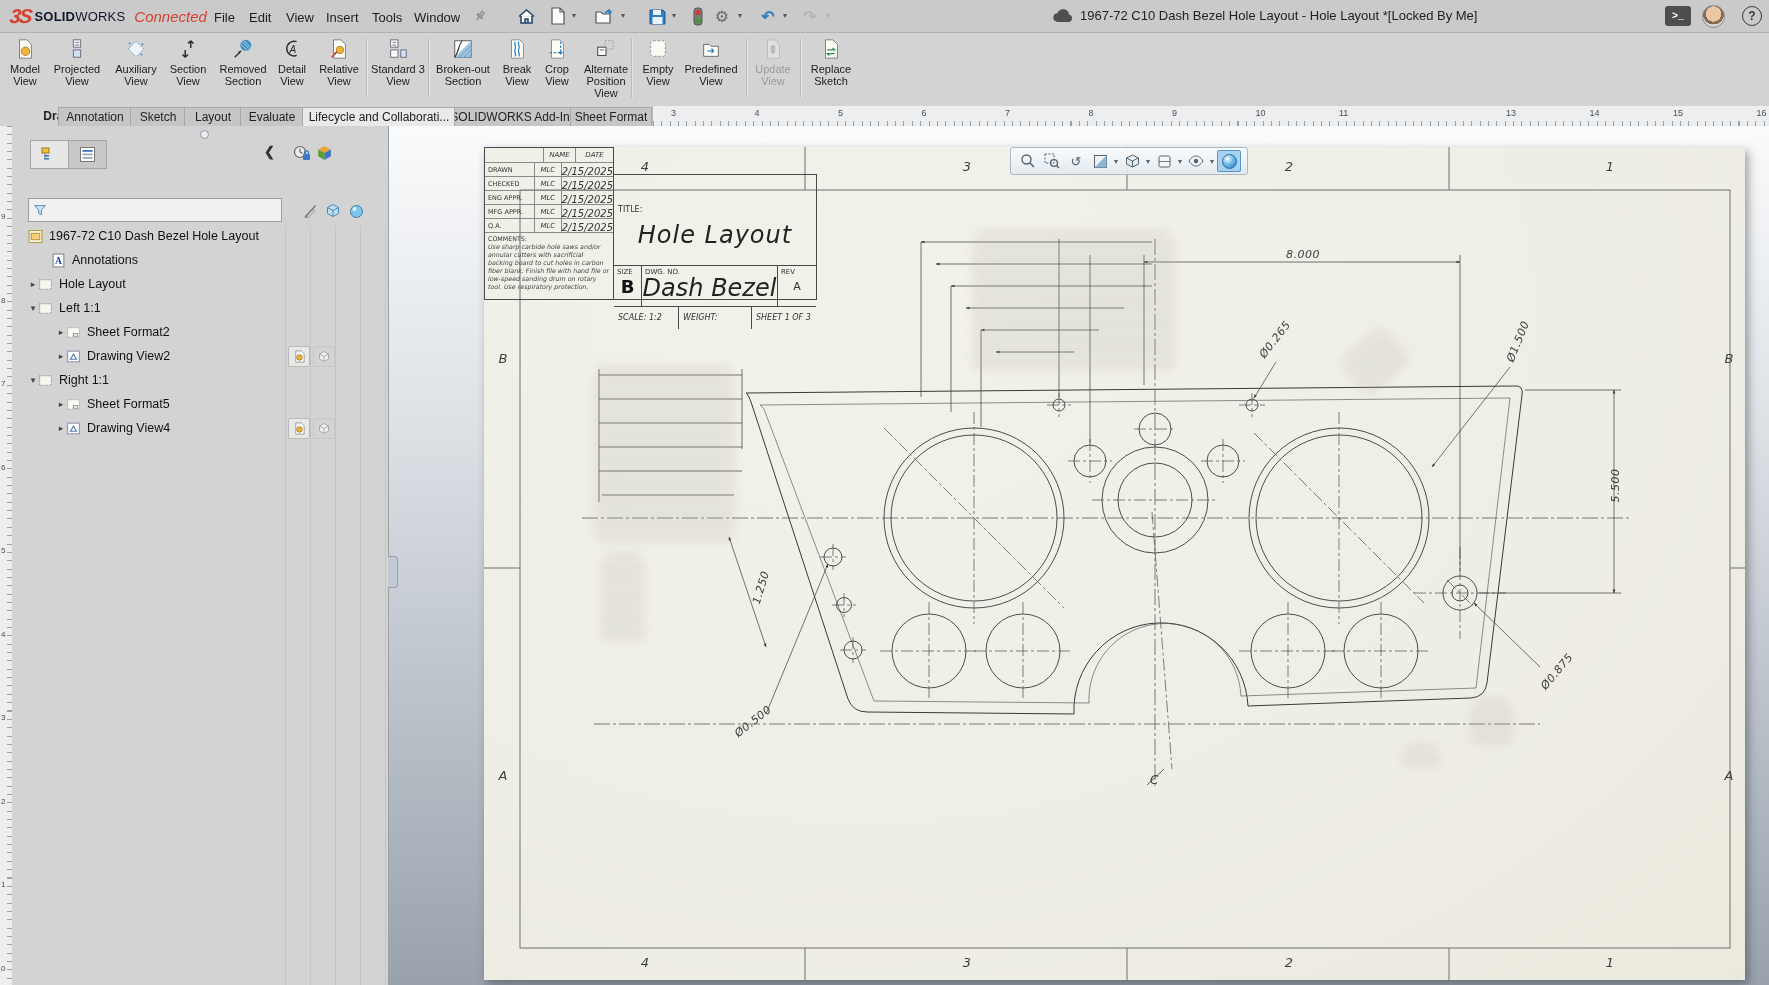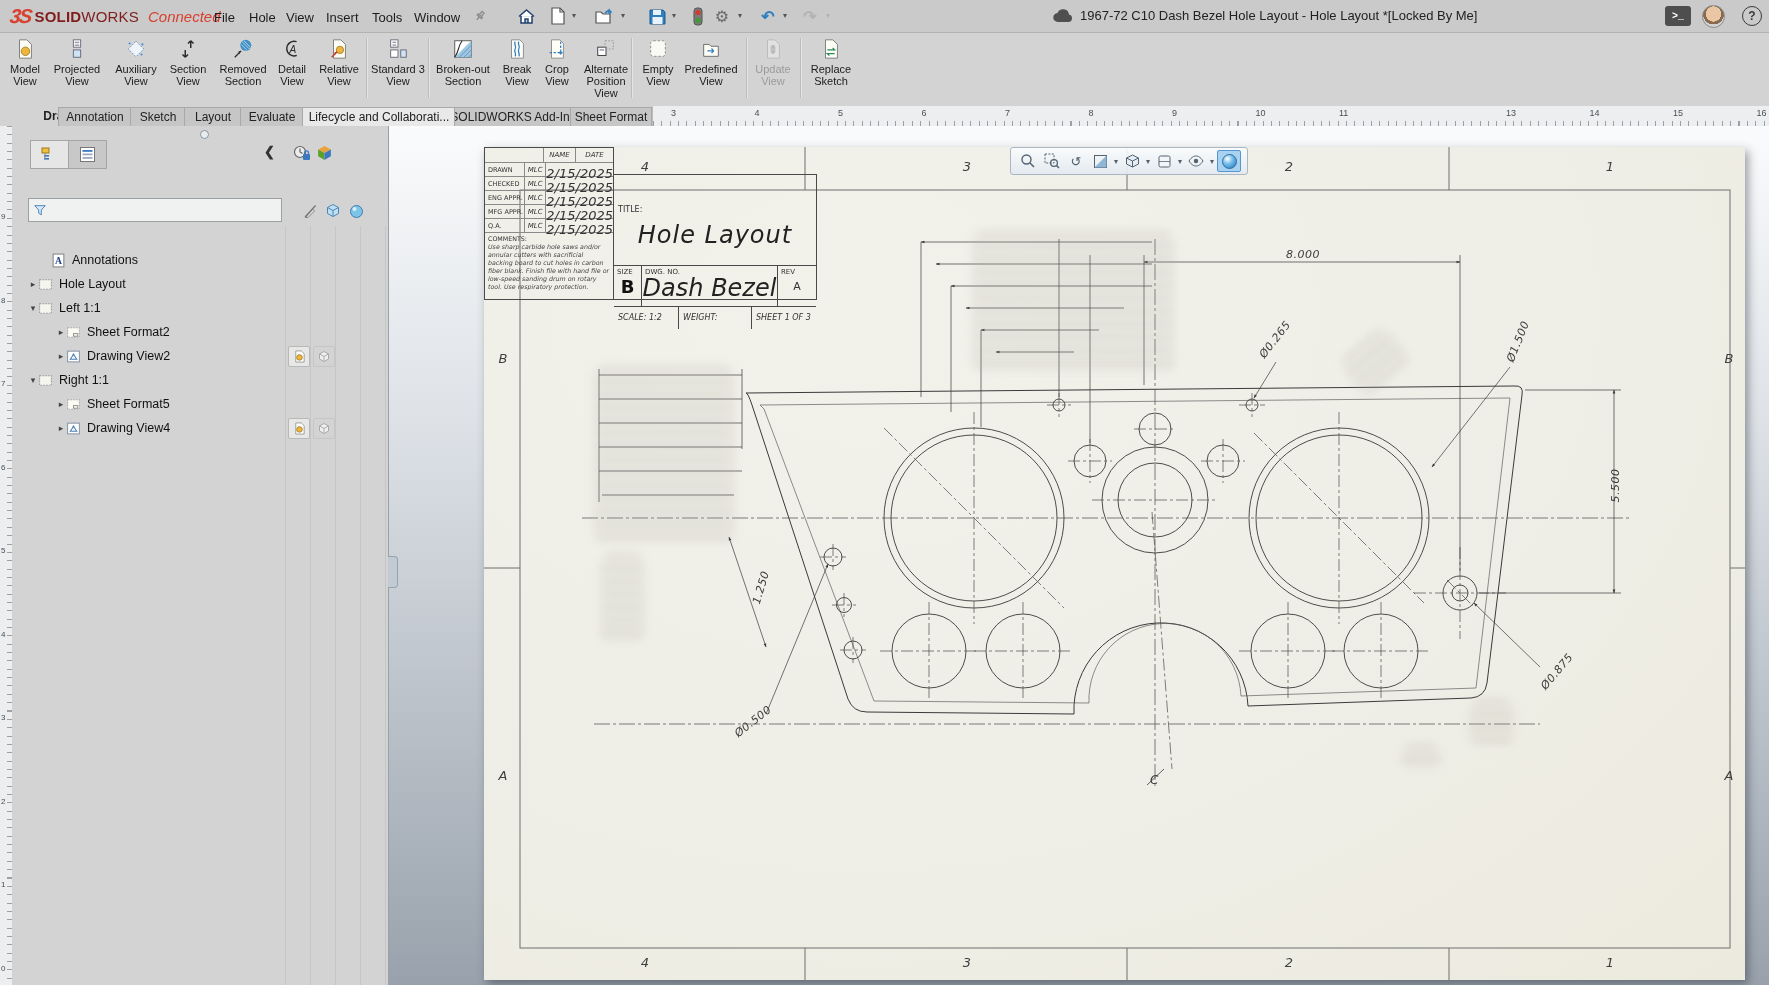--- a/index.html
+++ b/index.html
@@ -4,21 +4,21 @@
 <style>
   html,body{margin:0;padding:0;width:1769px;height:985px;overflow:hidden;
     font-family:"Liberation Sans",sans-serif;background:#d4d3d4;-webkit-user-select:none;user-select:none;}
   #app{position:absolute;left:0;top:0;width:1769px;height:985px;}
   .abs{position:absolute;}
 
   
   #titlebar{left:0;top:0;width:1769px;height:32px;background:#cacaca;border-bottom:1px solid #b2b2b2;}
   #brand{left:10px;top:5px;height:22px;display:flex;align-items:center;gap:4px;}
   #brand .glyph{font-style:italic;font-weight:bold;font-size:20px;color:#d8402f;letter-spacing:-2px;transform:skewX(-8deg);}
-  #brand .word{font-size:15px;color:#7f1d1d;letter-spacing:.2px;}
+  #brand .word{font-size:13px;color:#0f172a;letter-spacing:.2px;}
   #brand .word b{font-weight:bold}
   #brand .conn{font-size:15px;color:#d8402f;font-style:italic;margin-left:5px;}
   .menu{top:8px;font-size:13px;color:#1c1c1c;padding:2px 4px;cursor:default;}
   .qi{top:5px;width:24px;height:22px;display:flex;align-items:center;justify-content:center;}
   .caret{top:11px;font-size:8px;color:#555;}
   #doc-title{left:1080px;top:8px;font-size:13px;color:#222;}
   #cloud{left:1052px;top:9px;}
   #term{left:1665px;top:6px;width:26px;height:20px;background:#4e4e4e;border-radius:3px;color:#fff;
     font-family:"Liberation Mono",monospace;font-size:10px;font-weight:bold;display:flex;align-items:center;justify-content:center;}
   #avatar{left:1702px;top:5px;width:21px;height:21px;border-radius:50%;
@@ -95,21 +95,21 @@
   .hico.active{background:#a8d2f0;border:1px solid #5596d0;}
   .hcaret{font-size:8px;color:#55606a;margin:0 1px;}
 
   
   #tblock{left:913px;top:648px;width:333px;height:153px;font-family:"DejaVu Sans",sans-serif;color:#333;}
   #tb-left{position:absolute;left:0;top:0;width:130px;height:153px;border:1px solid #4a4a4a;box-sizing:border-box;}
   .tbrow{display:flex;border-bottom:1px solid #8a8a8a;height:13px;}
   .tbrow.hdr{height:14px;}
   .tbrow .c1{width:55px;border-right:1px solid #8a8a8a;font-size:6.5px;padding:3px 0 0 3px;}
   .tbrow .c2{width:31px;border-right:1px solid #8a8a8a;font-size:7px;font-style:italic;text-align:center;padding-top:3px;}
-  .tbrow .c3{flex:1;font-size:13px;font-style:italic;text-align:center;padding-top:3px;}
+  .tbrow .c3{flex:1;font-size:10px;font-style:italic;text-align:center;padding-top:3px;}
   .tbrow.hdr .c2,.tbrow.hdr .c3{font-style:italic;font-size:7px;}
   #tb-comments{padding:2px 3px;font-size:6.3px;}
   #tb-comments .cbody{font-style:italic;line-height:8px;margin-top:1px;color:#444;}
   #tb-right{position:absolute;left:129px;top:27px;width:204px;height:126px;border:1px solid #4a4a4a;box-sizing:border-box;}
   #tb-title{height:62px;border-bottom:1px solid #4a4a4a;position:relative;margin-top:28px;}
   #tb-title .lab{position:absolute;left:4px;top:2px;font-size:8px;}
   #tb-title .big{position:absolute;left:0;right:0;top:18px;text-align:center;font-size:24px;font-style:italic;letter-spacing:1px;color:#222;}
   #tb-mid{height:40px;border-bottom:1px solid #4a4a4a;display:flex;}
   #tb-mid .lab{font-size:7px;display:block;padding:2px 0 0 3px;}
   #tb-size{width:27px;border-right:1px solid #4a4a4a;}
@@ -129,21 +129,21 @@
 
 <div id="app">
 
   <div id="titlebar" class="abs">
     <div id="brand" class="abs">
       <span class="glyph">3S</span>
       <span class="word"><b>SOLID</b><span>WORKS</span></span>
       <span class="conn">Connected</span>
     </div>
     <span class="menu abs" style="left:210px">File</span>
-    <span class="menu abs" style="left:245px">Hole</span>
+    <span class="menu abs" style="left:245px">Edit</span>
     <span class="menu abs" style="left:282px">View</span>
     <span class="menu abs" style="left:322px">Insert</span>
     <span class="menu abs" style="left:368px">Tools</span>
     <span class="menu abs" style="left:410px">Window</span>
     <span class="qi abs" style="left:468px">
       <svg width="14" height="14" viewBox="0 0 14 14">
           <g transform="rotate(40 7 7)" stroke="#8a8a8a" fill="#b5b5b5">
             <rect x="5.5" y="2" width="3" height="6"></rect>
             <line x1="7" y1="8" x2="7" y2="12" stroke-width="1.4"></line>
             <rect x="4" y="6.5" width="6" height="1.6"></rect>
@@ -718,20 +718,27 @@
           <circle cx="7.5" cy="7.5" r="6" fill="#7ec3e8" stroke="#3f7eb0"></circle>
           <circle cx="5.5" cy="5" r="2" fill="#d9effb"></circle>
         </svg>
     </span>
     <div class="colline" style="left:273px"></div>
     <div class="colline" style="left:298px"></div>
     <div class="colline" style="left:323px"></div>
     <div class="colline" style="left:348px"></div>
     <div class="colline" style="left:373px"></div>
 
+    <div class="trow" style="top:98px;padding-left:16px">
+      <span class="ticon"><svg width="15" height="15" viewBox="0 0 14 14">
+            <rect x="1" y="1.5" width="12" height="11" fill="#fff" stroke="#b8962e"></rect>
+            <rect x="3" y="4" width="8" height="6" fill="#f3cf7a" stroke="#b8962e"></rect>
+          </svg></span>
+      <span class="tlbl">1967-72 C10 Dash Bezel Hole Layout</span>
+    </div>
     <div class="trow" style="top:122px;padding-left:39px">
       <span class="ticon"><svg width="15" height="15" viewBox="0 0 14 14">
             <rect x="2" y="1" width="10" height="12" fill="#fff" stroke="#888"></rect>
             <text x="7" y="10.5" text-anchor="middle" font-size="9" font-weight="bold" fill="#1a3f8f" font-family="Liberation Serif">A</text>
           </svg></span>
       <span class="tlbl">Annotations</span>
     </div>
     <div class="trow" style="top:146px;padding-left:16px">
       <span class="arrow">▸</span>
       <span class="ticon"><svg width="15" height="15" viewBox="0 0 14 14">

